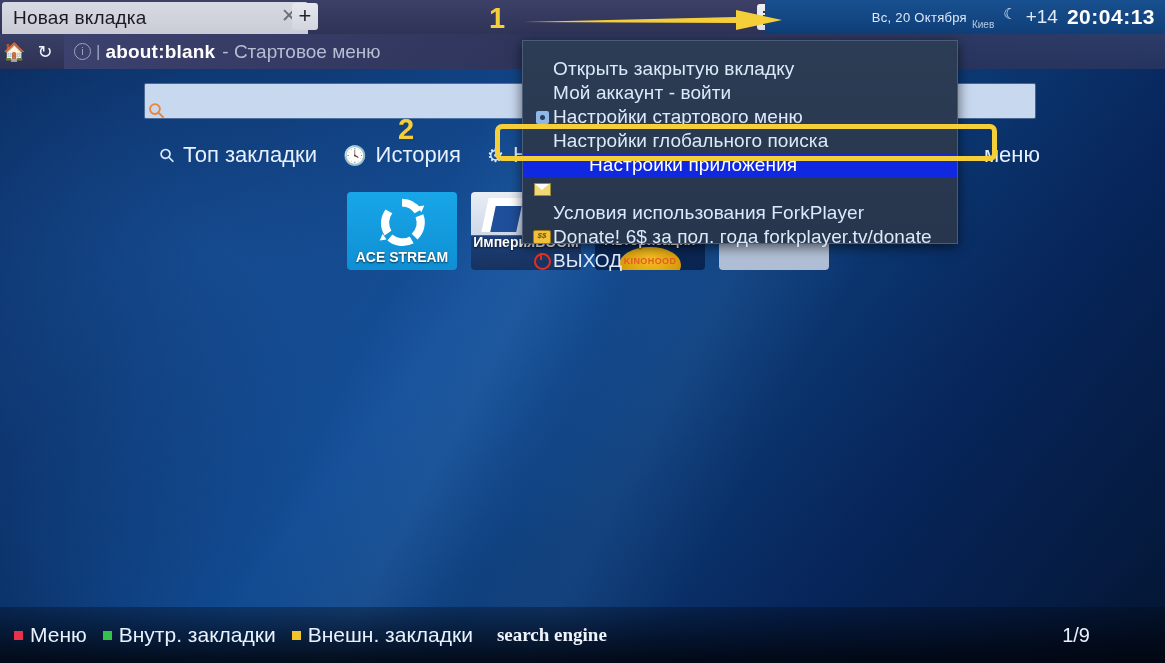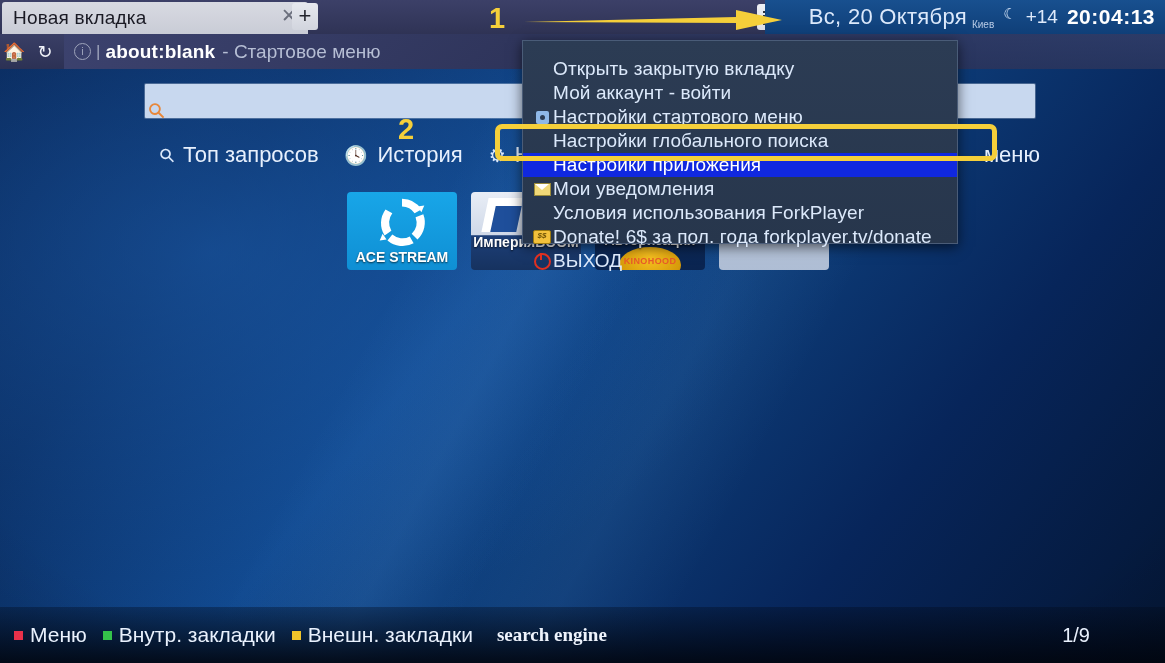--- a/index.html
+++ b/index.html
@@ -51,21 +51,21 @@
     position:absolute;left:292px;top:3px;width:26px;height:27px;
     background:linear-gradient(180deg,#e6e8ee 0%,#d2d5de 100%);
     border-radius:3px;color:#22242c;font-size:22px;line-height:25px;text-align:center;
   }
   .clockbar{
     position:absolute;right:0;top:0;width:400px;height:34px;
     background:linear-gradient(180deg,#18508f 0%,#0f3f78 100%);
     display:flex;align-items:center;justify-content:flex-end;
     padding-right:10px;box-sizing:border-box;gap:9px;
   }
-  .cb-date{color:#dce9fb;font-size:22px;letter-spacing:.3px;}
+  .cb-date{color:#dce9fb;font-size:13px;letter-spacing:.3px;}
   .cb-city{color:#b8cbe6;font-size:10px;align-self:flex-end;padding-bottom:4px;margin-left:-4px;}
   .cb-moon{color:#cfe0f5;font-size:15px;align-self:flex-start;padding-top:5px;}
   .cb-temp{color:#dfeafb;font-size:19px;}
   .cb-time{color:#ffffff;font-size:21px;font-weight:bold;letter-spacing:.5px;}
   .hamburger{
     position:absolute;right:383px;top:4px;width:25px;height:26px;
     background:linear-gradient(180deg,#eef0f4 0%,#dcdfe6 100%);
     border-radius:3px;display:flex;align-items:center;justify-content:center;
   }
   .hb-lines{width:13px;height:13px;position:relative;}
@@ -155,21 +155,21 @@
     background:linear-gradient(180deg,#2c3c54 0%,#27364c 100%);
     border:1px solid #4a5c78;box-shadow:0 3px 12px rgba(0,0,0,.6);
     z-index:8;padding-top:16px;box-sizing:border-box;
   }
   .mi{
     height:24px;display:flex;align-items:center;padding-left:8px;box-sizing:border-box;
     position:relative;
   }
   .mi .mi-ic{width:22px;height:16px;display:flex;align-items:center;justify-content:center;flex:none;}
   .mi .mi-tx{color:#dce9fb;font-size:19px;white-space:nowrap;letter-spacing:.1px;}
-  .mi.sel{background:#1028e0;}
+  .mi.sel{background:#1028e0;gap:36px;}
   .mi.sel .mi-tx{color:#ffffff;}
   .ic-gear{width:13px;height:13px;background:#8fb8e8;border-radius:2px;position:relative;}
   .ic-gear:after{content:"";position:absolute;left:4px;top:4px;width:5px;height:5px;background:#2c3c54;border-radius:50%;}
   .ic-mail{width:15px;height:11px;background:#f0d878;border:1px solid #9a8a3a;position:relative;}
   .ic-mail:after{content:"";position:absolute;left:0;top:0;width:0;height:0;border-left:7px solid transparent;border-right:7px solid transparent;border-top:6px solid #fff;}
   .ic-money{width:16px;height:12px;background:#f2c13c;border:1px solid #9c7a10;border-radius:2px;color:#6d5205;font-size:8px;line-height:10px;text-align:center;font-weight:bold;}
   .ic-power{width:13px;height:13px;border:2px solid #e03020;border-radius:50%;position:relative;}
   .ic-power:after{content:"";position:absolute;left:4.5px;top:-2px;width:2px;height:7px;background:#e03020;}
   .mi-tx.mono{font-family:"Liberation Sans",sans-serif;}
 
@@ -241,21 +241,21 @@
 
   <div class="searchrow">
     <div class="searchbox">
       <span class="search-mag">⚲</span>
     </div>
   </div>
 
   <div class="navrow">
     <div class="navitem">
       <span class="ic mag">⚲</span>
-      <span class="lbl">Топ запросов</span>
+      <span class="lbl">Топ закладки</span>
     </div>
     <div class="navitem">
       <span class="ic">🕓</span>
       <span class="lbl">История</span>
     </div>
     <div class="navitem">
       <span class="ic">⚙</span>
       <span class="lbl">Настройки</span>
     </div>
     <span class="navspacer"></span>
@@ -323,21 +323,20 @@
 
     <div class="mi sel">
       <span class="mi-ic"></span>
       <span class="mi-tx">Настройки приложения</span>
     </div>
 
     <div class="mi">
       <span class="mi-ic">
           <i class="ic-mail"></i>
         </span>
-      <span class="mi-tx">Мои уведомления</span>
     </div>
 
     <div class="mi">
       <span class="mi-ic"></span>
       <span class="mi-tx">Условия использования ForkPlayer</span>
     </div>
 
     <div class="mi">
       <span class="mi-ic">
           <i class="ic-money">$$</i>

